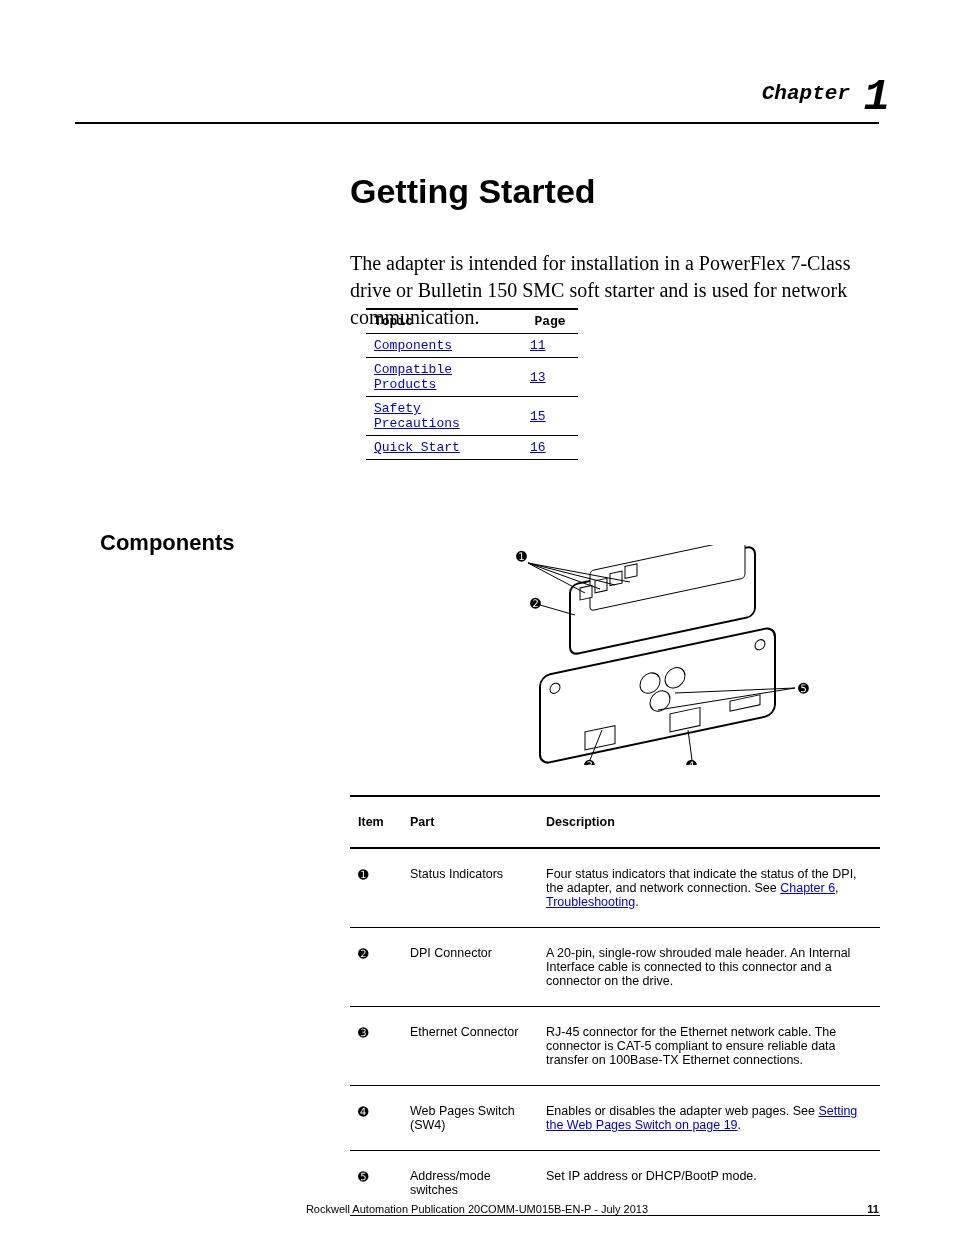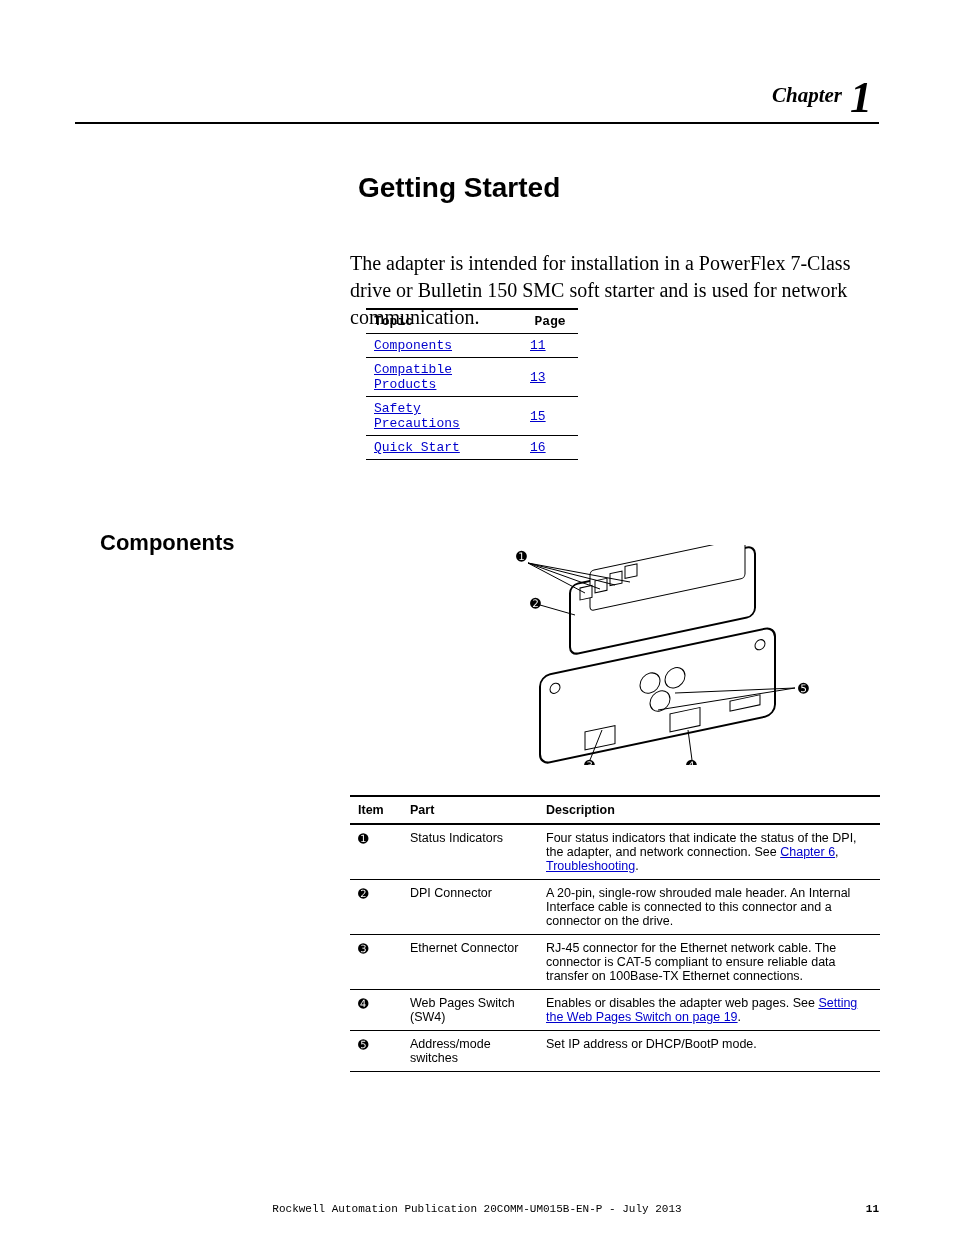--- a/index.html
+++ b/index.html
@@ -14,43 +14,42 @@
     position: relative;
   }
   .page {
     width: 954px;
     height: 1235px;
     position: relative;
     box-sizing: border-box;
   }
   .chapter-head {
     position: absolute;
-    right: 82px;
+    right: 64px;
     top: 72px;
-    font-family: Liberation Serif, serif;
+    font-family: Liberation Mono, monospace;
     font-weight: bold;
     font-style: italic;
   }
   .chapter-head .word { font-size: 21px; vertical-align: 10px; }
   .chapter-head .num { font-size: 44px; margin-left: 4px; }
   .hr-top {
     position: absolute;
     left: 75px;
     right: 75px;
     top: 122px;
     border-top: 2px solid #000;
   }
   .title-h1 {
     position: absolute;
     left: 350px;
     top: 172px;
     font-family: Arial, Helvetica, sans-serif;
     font-weight: bold;
-    font-size: 28px;
-    margin-left: 8px;
+    font-size: 34px;
   }
   .intro {
     position: absolute;
     left: 350px;
     top: 250px;
     width: 530px;
     font-size: 20px;
     line-height: 1.35;
   }
   .toc {
@@ -92,32 +91,32 @@
     left: 350px;
     top: 795px;
     width: 530px;
     border-collapse: collapse;
     font-family: Arial, Helvetica, sans-serif;
     font-size: 12.5px;
   }
   .comp-table th, .comp-table td {
     border-top: 1px solid #000;
     border-bottom: 1px solid #000;
-    padding: 6px 8px;
+    padding: 18px 8px;
     text-align: left;
     vertical-align: top;
   }
   .comp-table thead tr { border-top: 2px solid #000; border-bottom: 2px solid #000; }
   .comp-table th { font-weight: bold; }
   .col-item { width: 36px; text-align: center; }
   .footer {
     position: absolute;
     left: 0; right: 0; bottom: 20px;
     text-align: center;
-    font-family: Liberation Mono, monospace;
+    font-family: Liberation Sans, sans-serif;
     font-size: 11px;
     color: #000;
   }
   .footer .pnum {
     position: absolute;
     right: 75px;
     bottom: 0;
     font-weight: bold;
   }
 </style>

